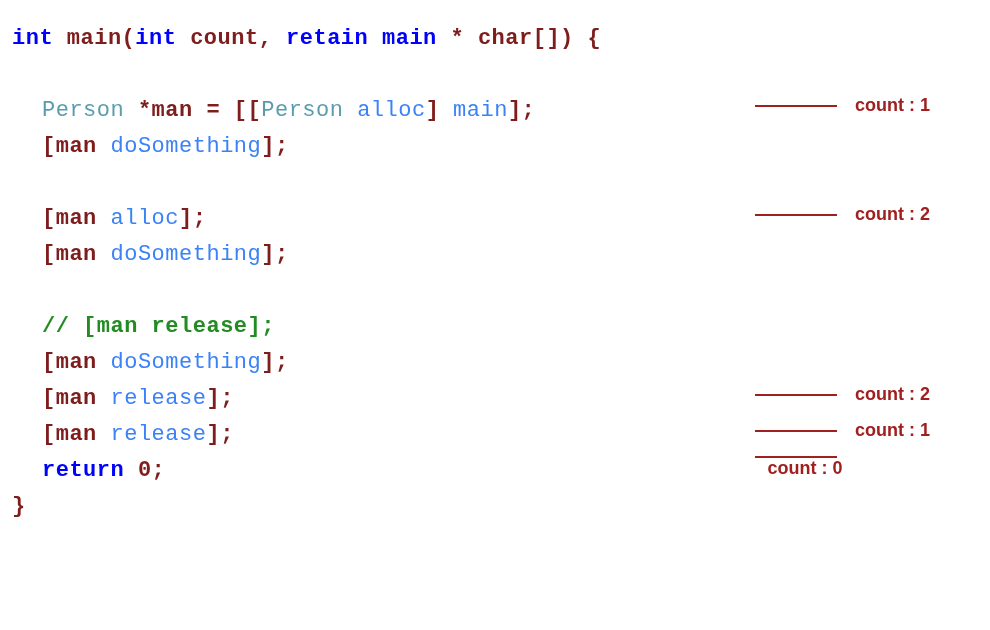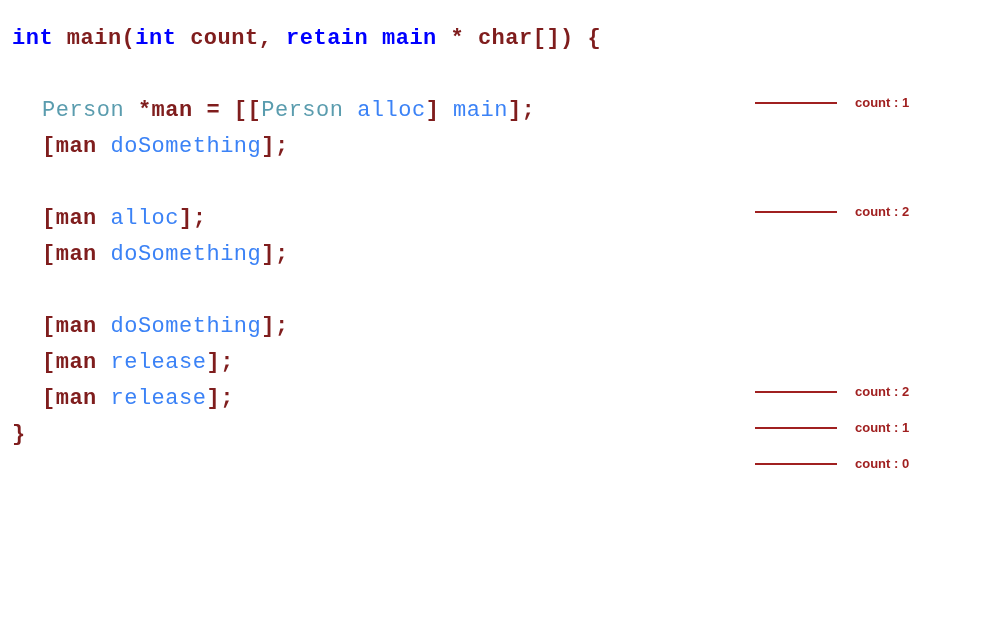--- a/index.html
+++ b/index.html
@@ -55,21 +55,21 @@
     .annotation-line {
       width: 82px;
       height: 2px;
       background: #a02020;
       margin-right: 18px;
     }
     .annotation-text {
       color: #a02020;
       font-weight: bold;
       font-family: Helvetica, Arial, sans-serif;
-      font-size: 13px;
+      font-size: 18px;
     }
   </style>
 </head>
 <body>
 
 <div class="code-area">
   <div class="line">
     <span class="keyword">int</span><span class="default"> main(</span><span class="keyword">int</span><span class="default"> count, </span><span class="keyword">retain</span><span class="default"> </span><span class="keyword">main</span><span class="default"> * char[]) {</span>
   </div>
   <div class="line"></div>
@@ -81,27 +81,33 @@
   </div>
   <div class="line"></div>
   <div class="line indent">
     <span class="default">[man </span><span class="method">alloc</span><span class="default">];</span>
   </div>
   <div class="line indent">
     <span class="default">[man </span><span class="method">doSomething</span><span class="default">];</span>
   </div>
   <div class="line"></div>
   <div class="line indent">
+    <span class="comment">// [man release];</span>
+  </div>
+  <div class="line indent">
     <span class="default">[man </span><span class="method">doSomething</span><span class="default">];</span>
   </div>
   <div class="line indent">
     <span class="default">[man </span><span class="method">release</span><span class="default">];</span>
   </div>
   <div class="line indent">
     <span class="default">[man </span><span class="method">release</span><span class="default">];</span>
+  </div>
+  <div class="line indent">
+    <span class="keyword">return</span><span class="default"> 0;</span>
   </div>
   <div class="line">
     <span class="default">}</span>
   </div>
 </div>
 
 <div class="annotation" style="top: 95px; left: 755px;">
   <div class="annotation-line"></div>
   <div class="annotation-text">count : 1</div>
 </div>
@@ -114,16 +120,16 @@
 <div class="annotation" style="top: 384px; left: 755px;">
   <div class="annotation-line"></div>
   <div class="annotation-text">count : 2</div>
 </div>
 
 <div class="annotation" style="top: 420px; left: 755px;">
   <div class="annotation-line"></div>
   <div class="annotation-text">count : 1</div>
 </div>
 
-<div class="annotation" style="top: 456px; left: 755px;">
+<div class="annotation" style="top: 456px; left: 755px; flex-direction: column;">
   <div class="annotation-line"></div>
   <div class="annotation-text">count : 0</div>
 </div>
 
 </body></html>

